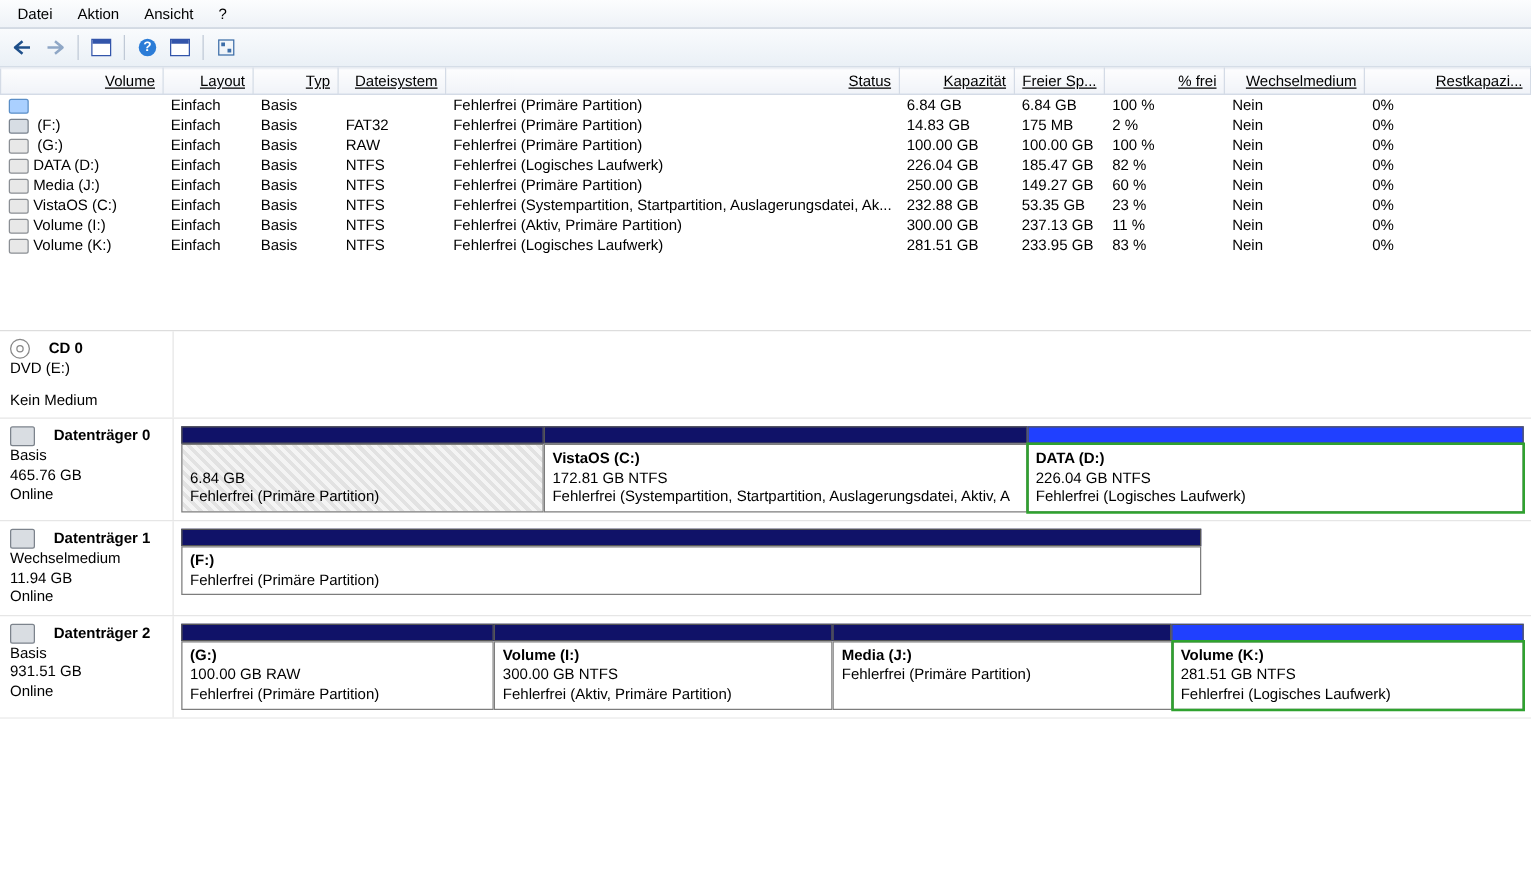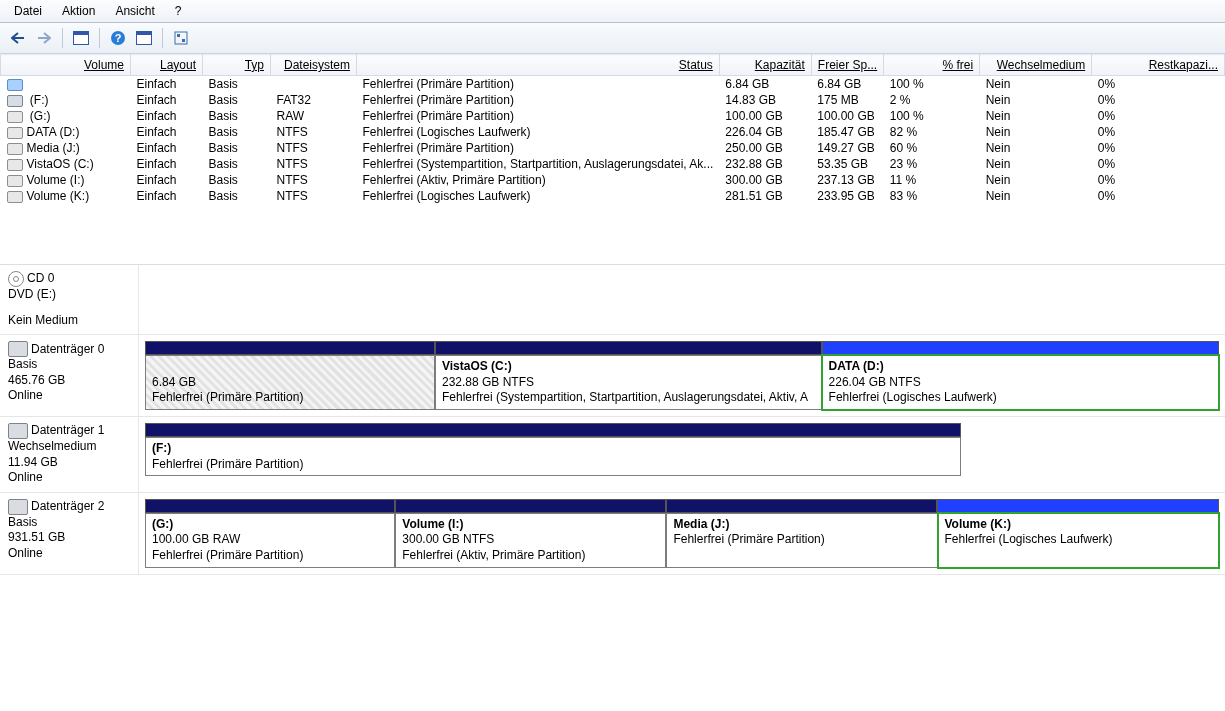--- a/index.html
+++ b/index.html
@@ -94,24 +94,24 @@
     border-bottom: 1px solid #e6e6e6;
   }
   .disk-info {
     width: 122px;
     padding: 6px 8px;
     font-size: 12px;
     line-height: 1.3;
     border-right: 1px solid #e6e6e6;
   }
   .disk-info .title {
-    font-weight: normal;
+    font-weight: bold;
     display: flex;
-    align-items: flex-end;
-    gap: 0;
+    align-items: flex-start;
+    gap: 12px;
   }
   .disk-body {
     flex: 1;
     padding: 6px;
     display: flex;
     flex-direction: column;
   }
   .bar-cap {
     display:flex;
     height:14px;
@@ -357,21 +357,21 @@
         <div class="seg blue-bright" style="width:37%"></div>
       </div>
       <div class="part-row">
         <div class="part-box hatched" style="width:27%">
           <div><br></div>
           <div>6.84 GB</div>
           <div>Fehlerfrei (Primäre Partition)</div>
         </div>
         <div class="part-box" style="width:36%">
           <div class="name">VistaOS  (C:)</div>
-          <div>232.88 GB NTFS</div>
+          <div>172.81 GB NTFS</div>
           <div>Fehlerfrei (Systempartition, Startpartition, Auslagerungsdatei, Aktiv, A</div>
         </div>
         <div class="part-box selected" style="width:37%">
           <div class="name">DATA  (D:)</div>
           <div>226.04 GB NTFS</div>
           <div>Fehlerfrei (Logisches Laufwerk)</div>
         </div>
       </div>
     </div>
   </div>
@@ -426,19 +426,20 @@
           <div class="name">Volume  (I:)</div>
           <div>300.00 GB NTFS</div>
           <div>Fehlerfrei (Aktiv, Primäre Partition)</div>
         </div>
         <div class="part-box" style="width:26%">
           <div class="name">Media  (J:)</div>
           <div>Fehlerfrei (Primäre Partition)</div>
         </div>
         <div class="part-box selected" style="width:27%">
           <div class="name">Volume  (K:)</div>
+          <div>281.51 GB NTFS</div>
           <div>Fehlerfrei (Logisches Laufwerk)</div>
         </div>
       </div>
     </div>
   </div>
 
 </div>
 
 </body></html>

